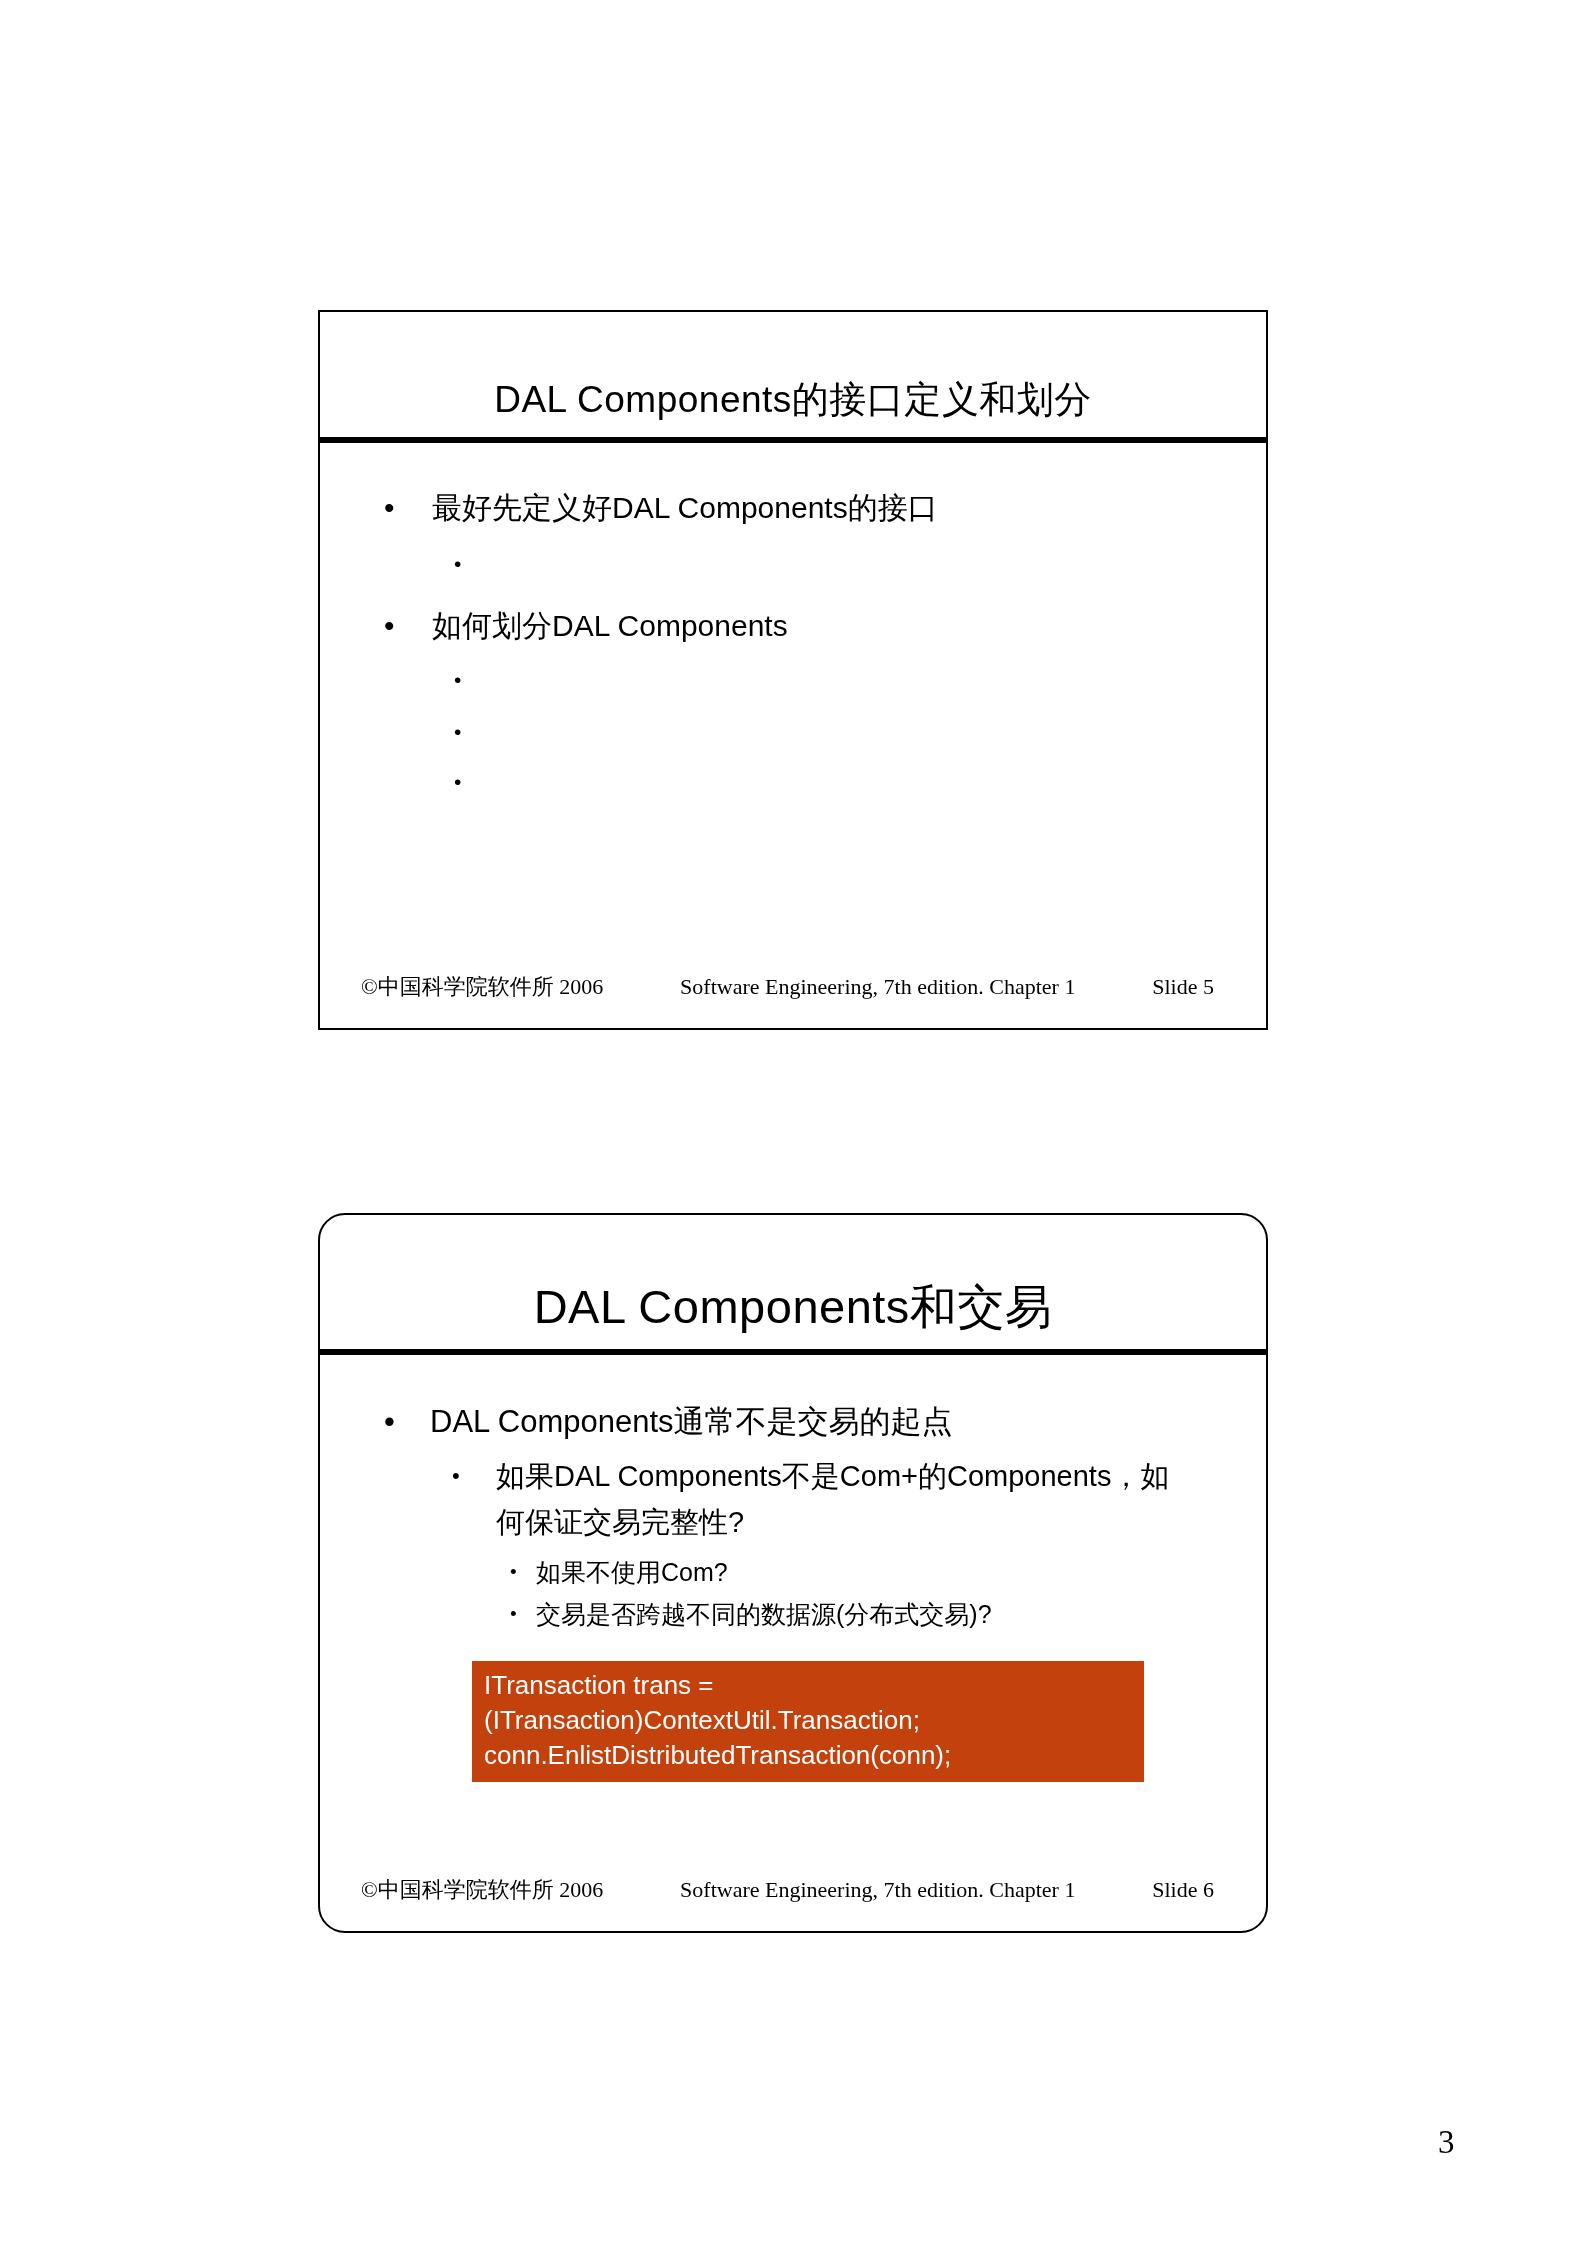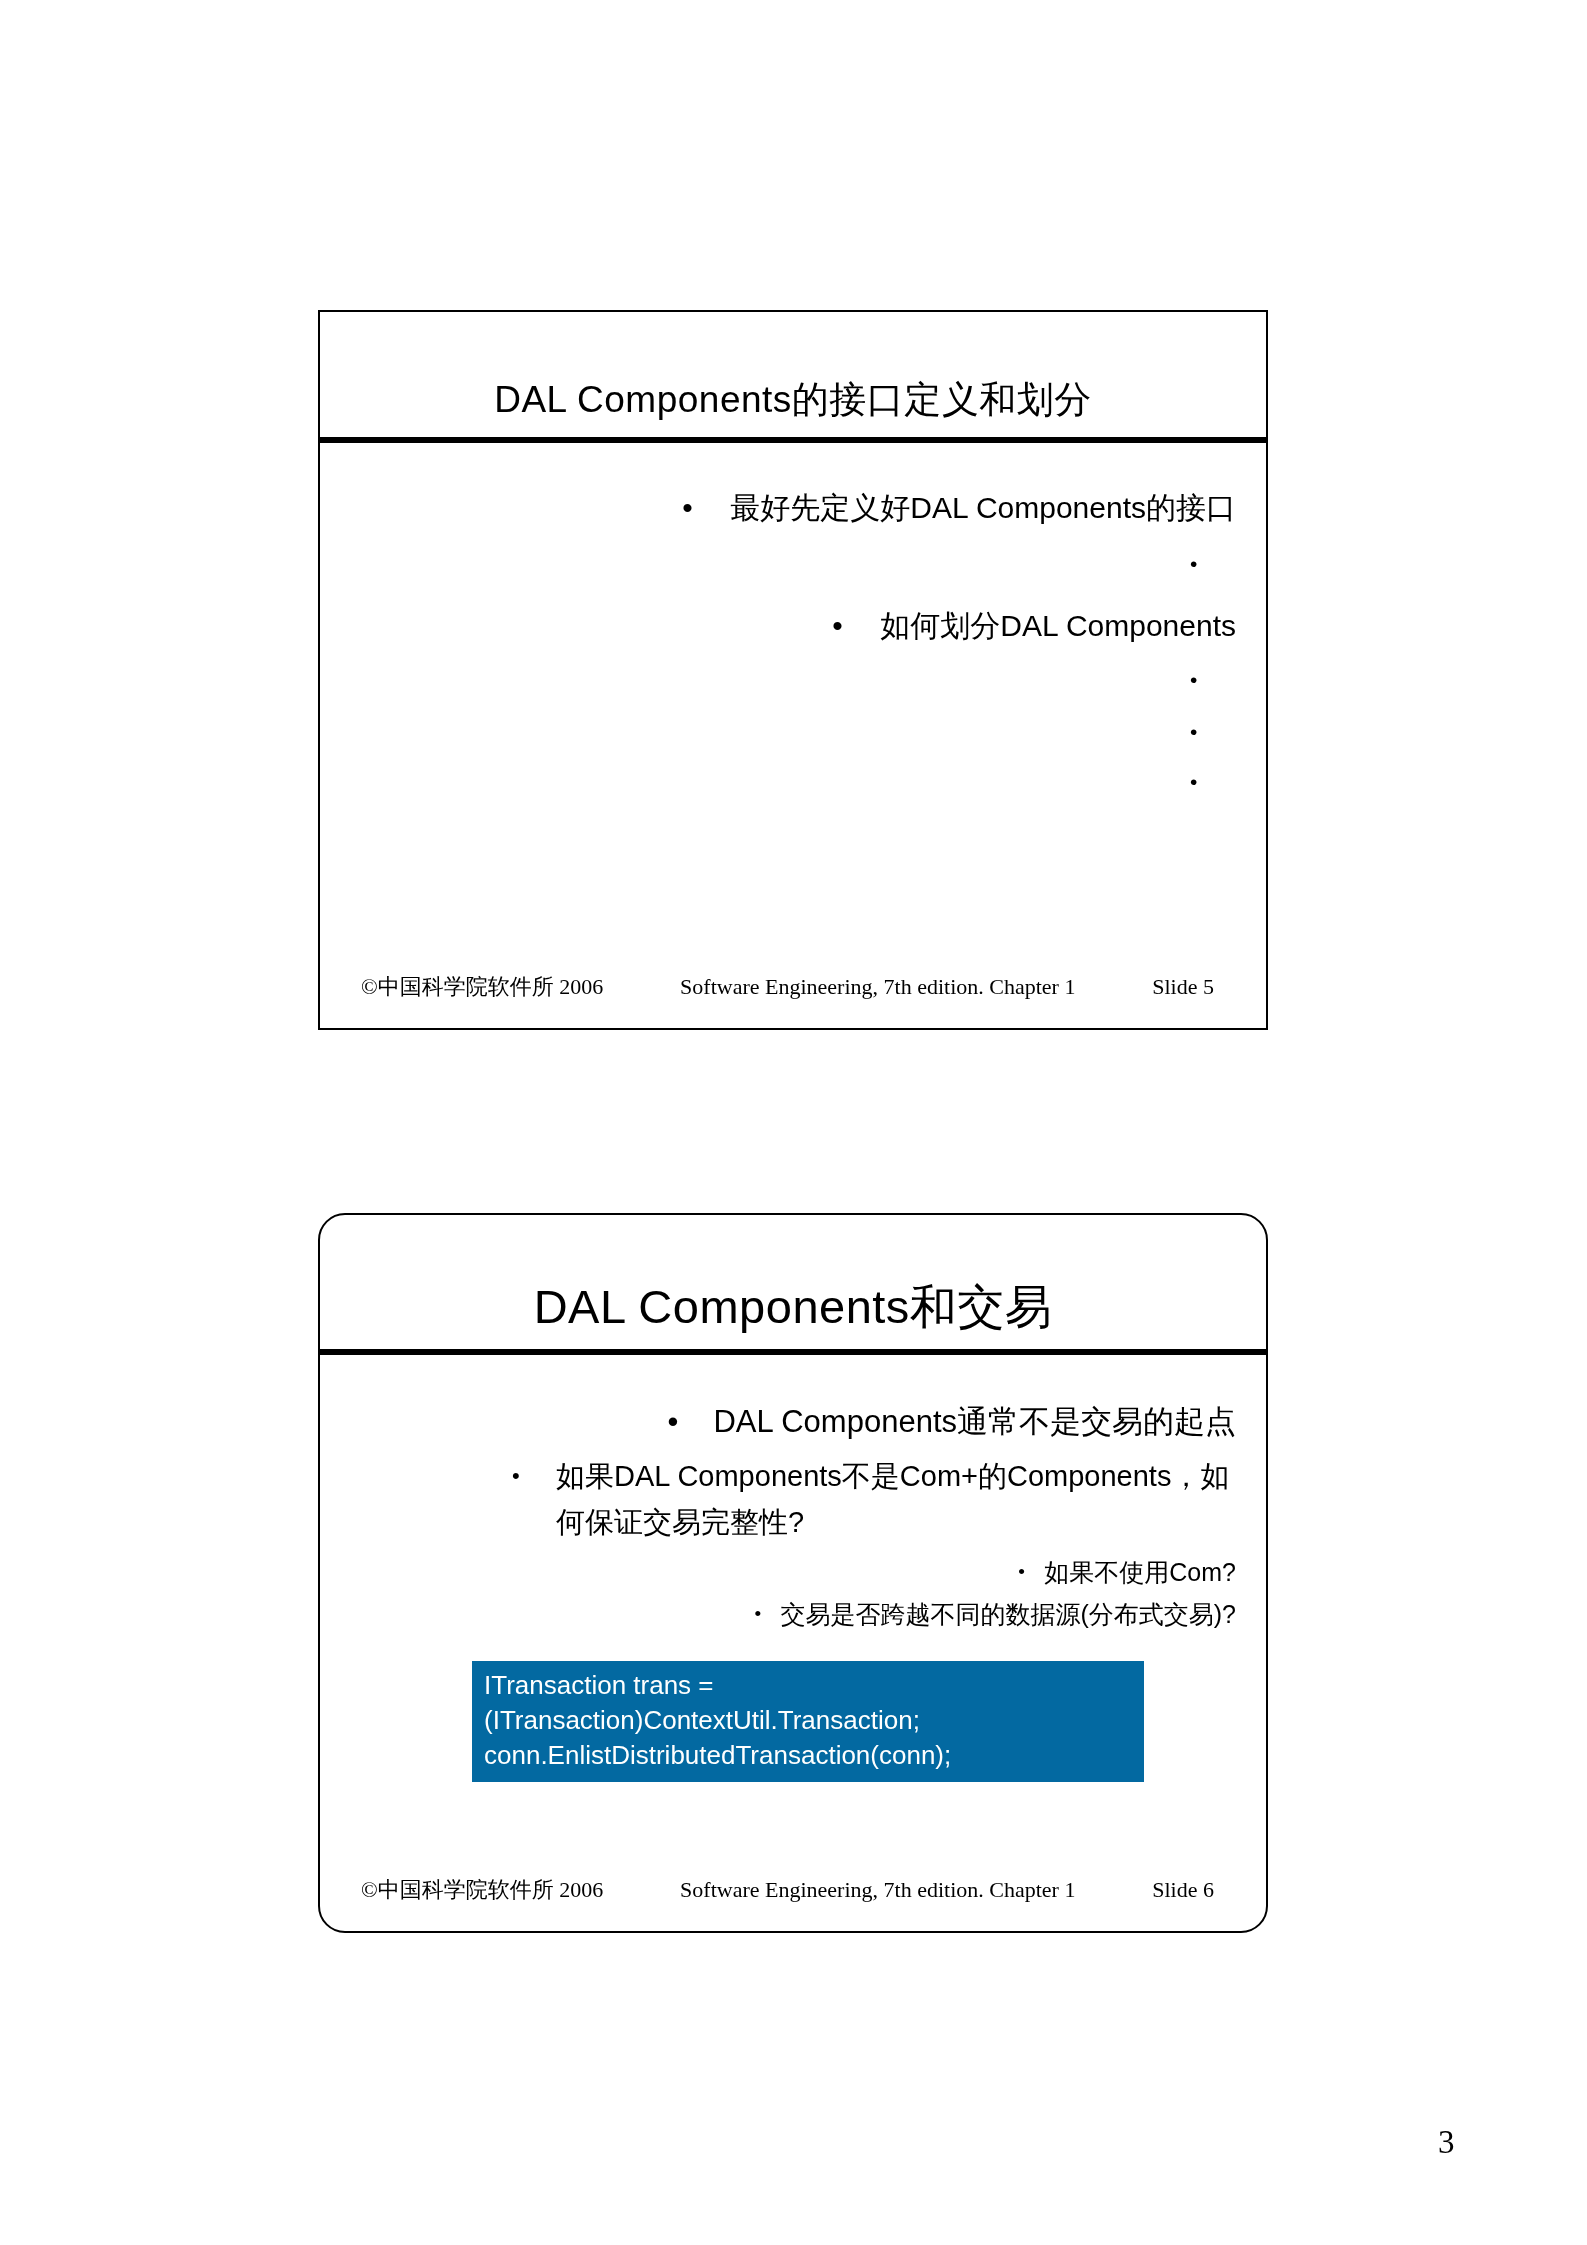--- a/index.html
+++ b/index.html
@@ -1,15 +1,15 @@
 <!DOCTYPE html>
 <html><head>
 <meta charset="utf-8">
 <style>
-  * { margin:0; padding:0; box-sizing:border-box;justify-content:flex-end; }
+  * { margin:0; padding:0; box-sizing:border-box; }
   html,body { background:#ffffff; }
   body {
     width:1587px; height:2245px;
     position:relative;
     font-family:"Liberation Sans", sans-serif;
     color:#000;
     overflow:hidden;
   }
 
   .slide {
@@ -136,21 +136,21 @@
         <span class="txt">如果DAL Components不是Com+的Components，如何保证交易完整性?</span>
       </div>
       <div class="bullet lvl3 b3">
         <span class="dot">•</span>
         <span class="txt">如果不使用Com?</span>
       </div>
       <div class="bullet lvl3 b4">
         <span class="dot">•</span>
         <span class="txt">交易是否跨越不同的数据源(分布式交易)?</span>
       </div>
-      <div class="code-block" id="code-block" style="background: #0369a1; color: rgb(255, 255, 255);">
+      <div class="code-block" id="code-block" style="background: #c2410c; color: rgb(255, 255, 255);">
         <div class="code-line">ITransaction trans = (ITransaction)ContextUtil.Transaction;</div>
         <div class="code-line">conn.EnlistDistributedTransaction(conn);</div>
       </div>
     </div>
     <footer class="slide-footer">
       <span class="f-left">©中国科学院软件所 2006</span>
       <span class="f-center">Software Engineering, 7th edition. Chapter 1</span>
       <span class="f-right">Slide 6</span>
     </footer>
   </section>

